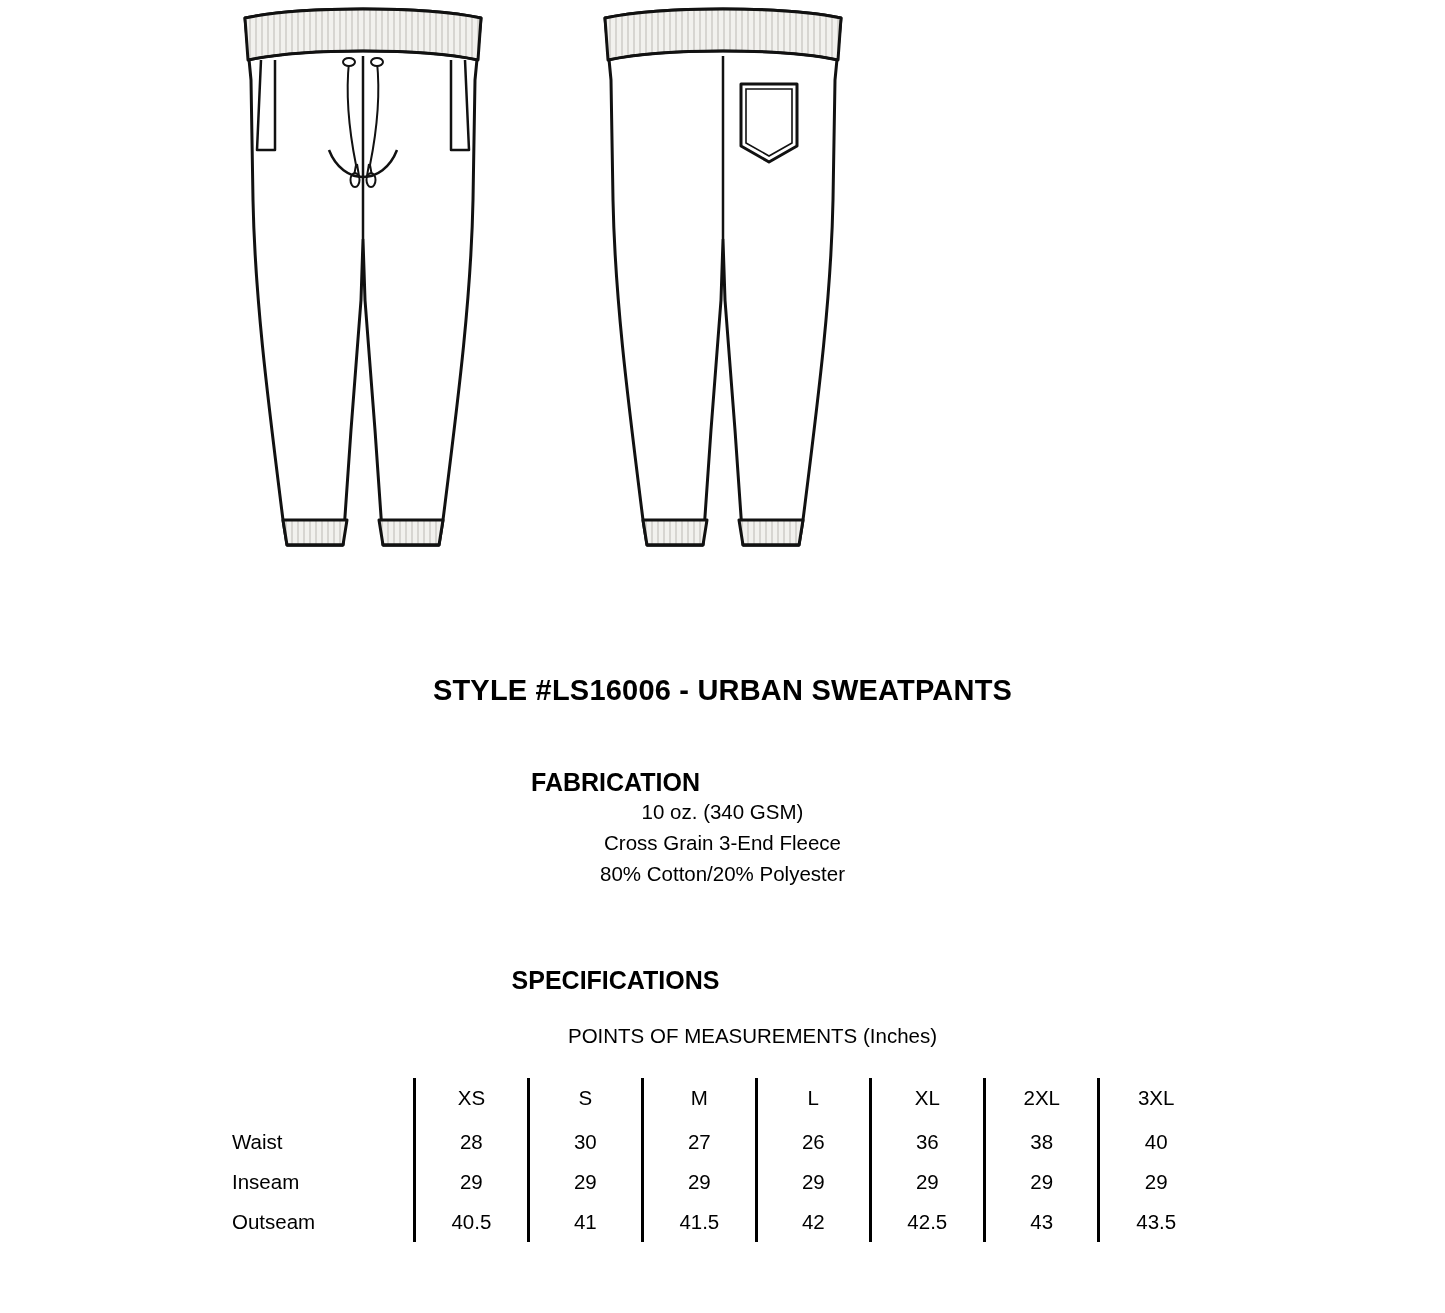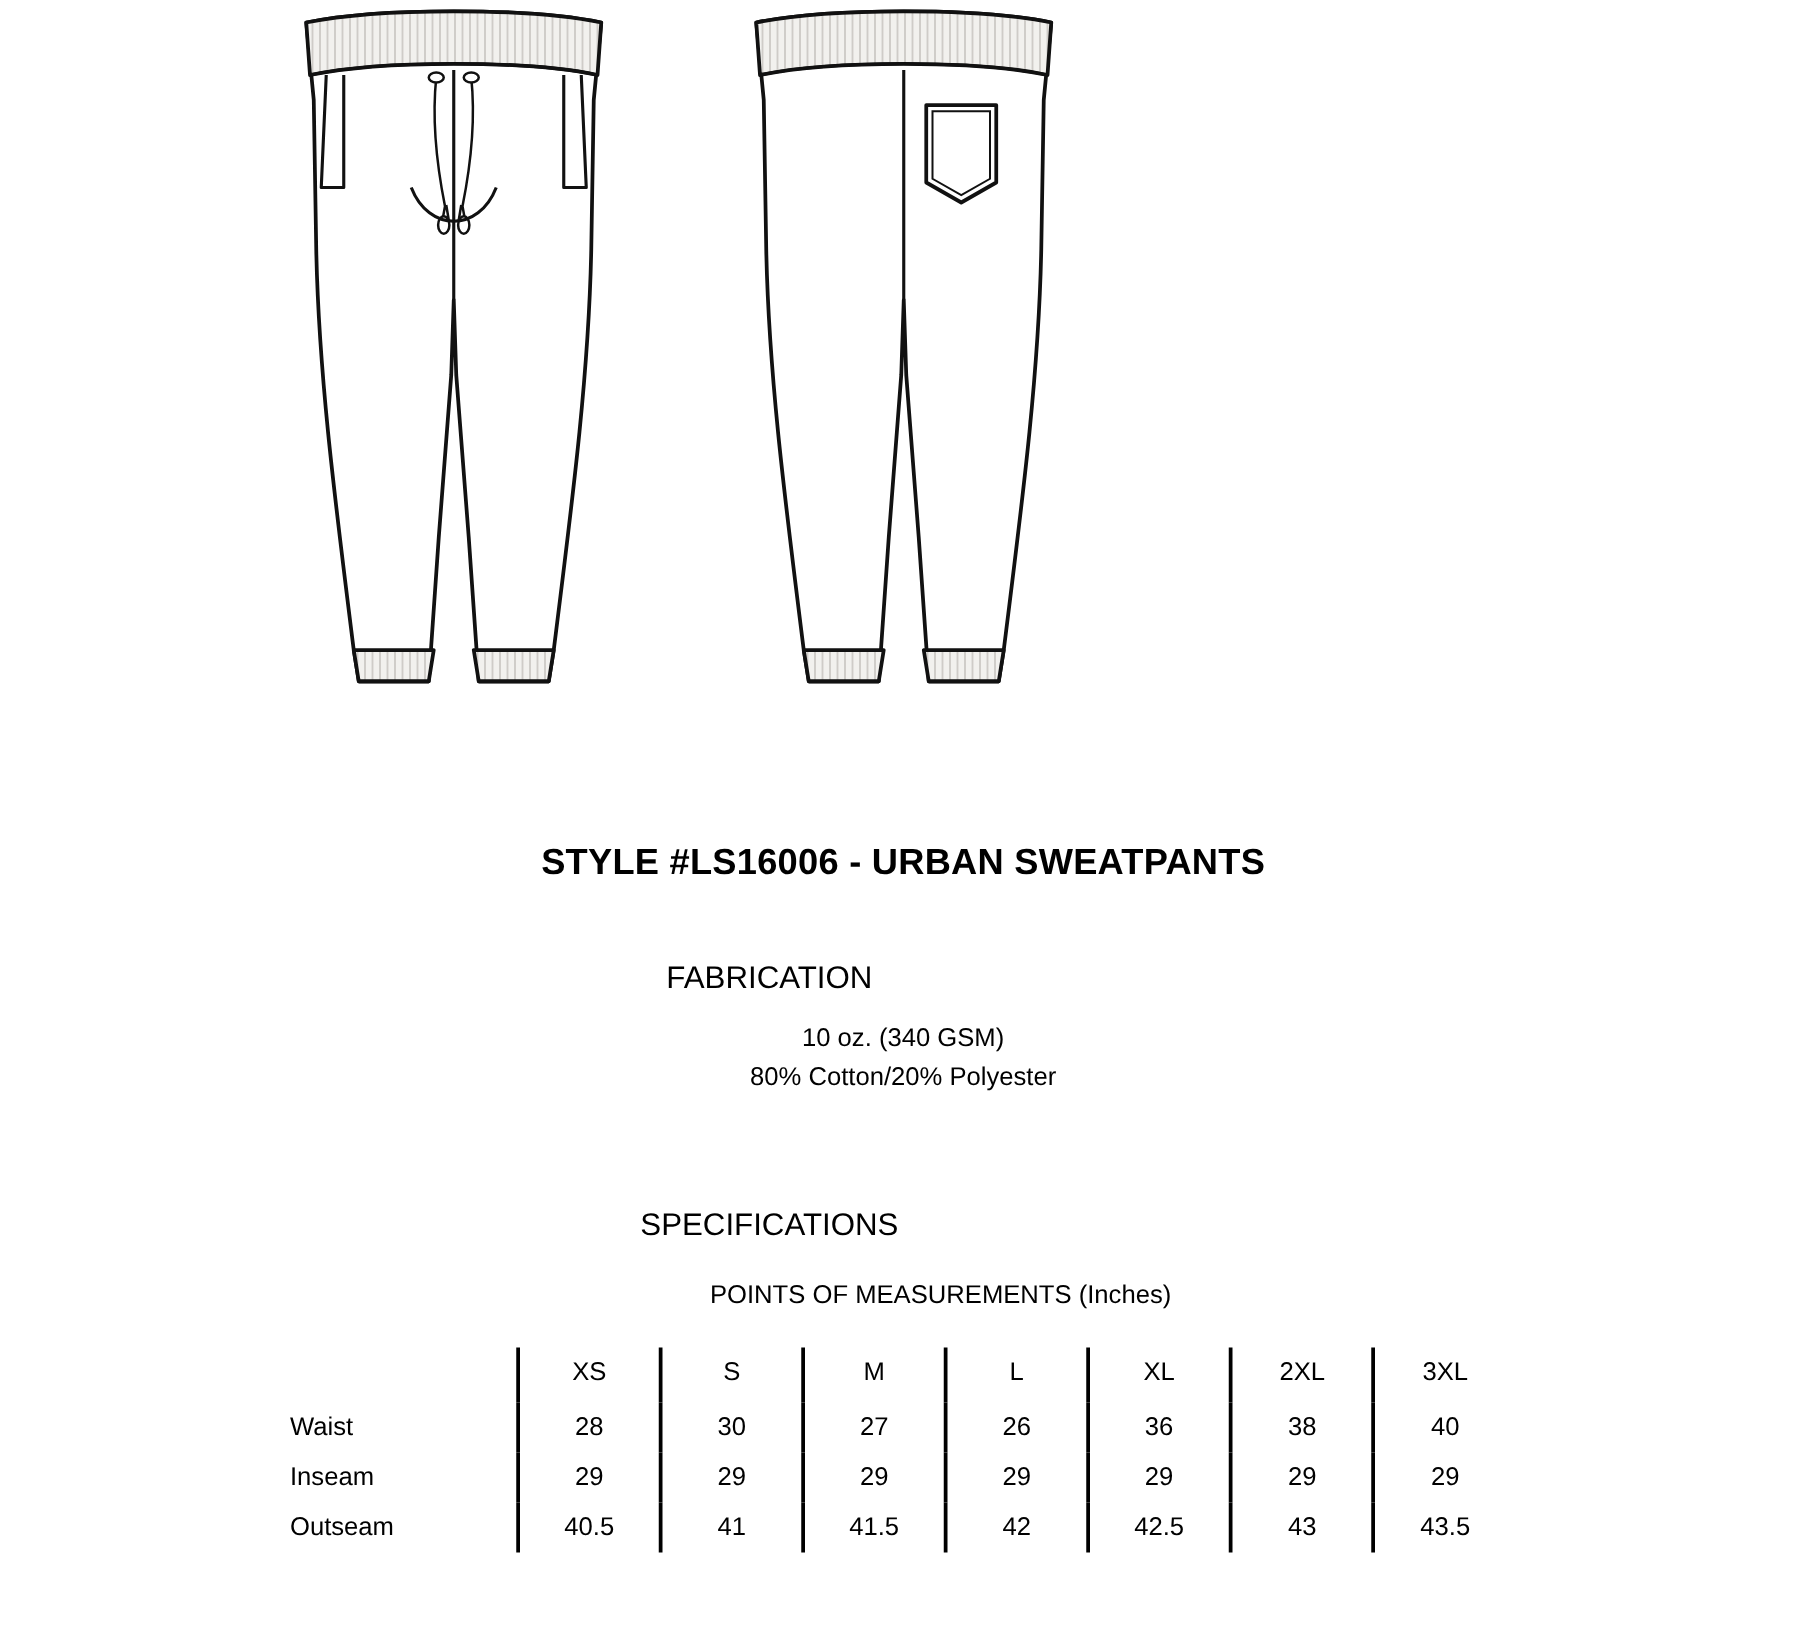--- a/index.html
+++ b/index.html
@@ -42,31 +42,31 @@
     width: 1445px;
     text-align: center;
     font-size: 29px;
     font-weight: bold;
     letter-spacing: 0.2px;
   }
   .section-heading {
     width: 1231px;
     text-align: center;
     font-size: 25px;
-    font-weight: normal;
+    font-weight: bold;
   }
   #fabrication-heading {
     position: absolute;
     left: 0;
     top: 768px;
   }
   .fabrication-lines {
     position: absolute;
     left: 0;
-    top: 815px;
+    top: 796px;
     width: 1445px;
     text-align: center;
     font-size: 20.5px;
     line-height: 31px;
   }
   #specifications-heading {
     position: absolute;
     left: 0;
     top: 966px;
   }
@@ -210,20 +210,21 @@
       </g>
     </svg>
   </div>
 
   <div class="style-title">STYLE #LS16006 - URBAN SWEATPANTS</div>
 
   <div class="section-heading" id="fabrication-heading">FABRICATION</div>
 
   <div class="fabrication-lines">
     <div>10 oz. (340 GSM)</div>
+    <div>Cross Grain 3-End Fleece</div>
     <div>80% Cotton/20% Polyester</div>
   </div>
 
   <div class="section-heading" id="specifications-heading">SPECIFICATIONS</div>
 
   <div class="pom-label">POINTS OF MEASUREMENTS (Inches)</div>
 
   <div class="table-wrap">
     <table class="spec-table">
       <thead>

